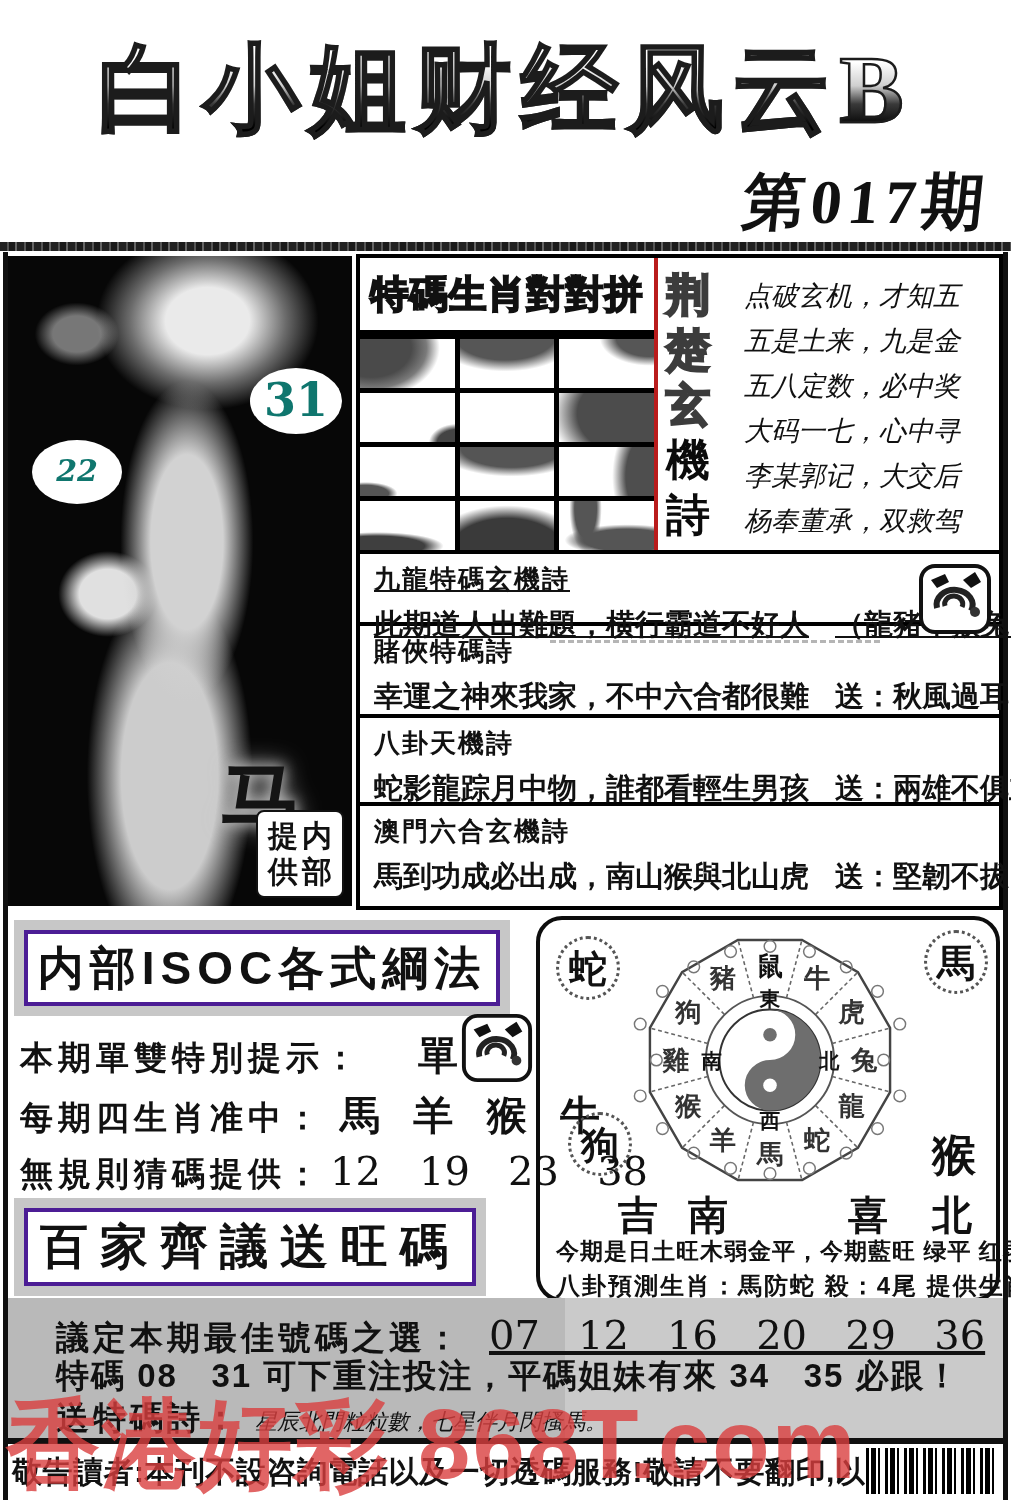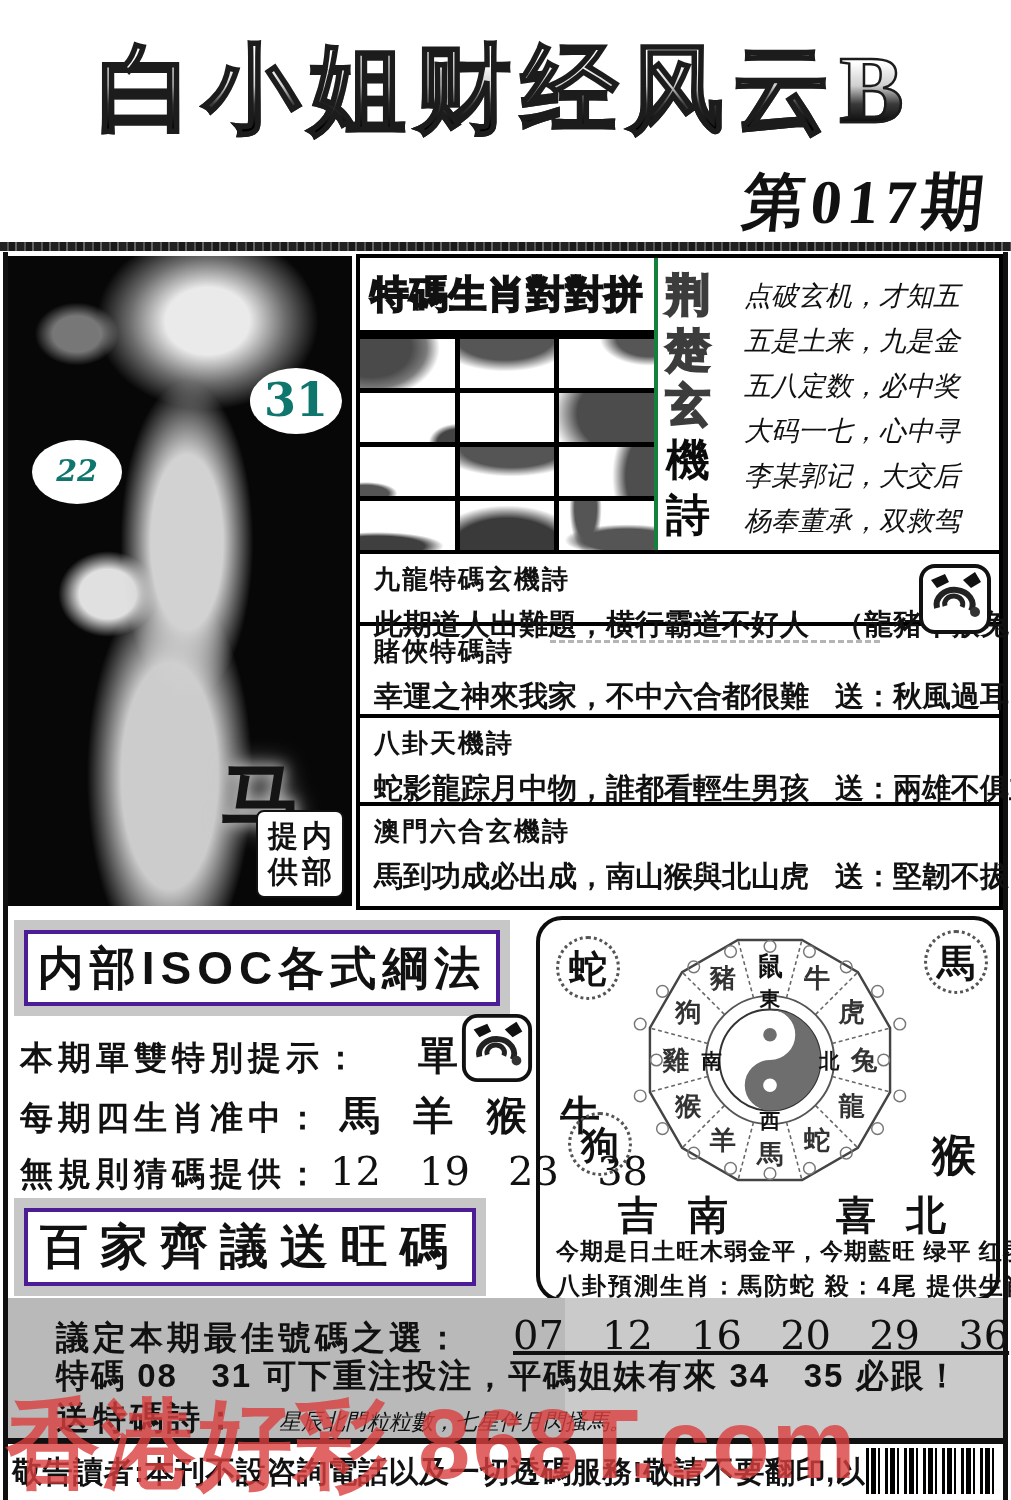--- a/index.html
+++ b/index.html
@@ -35,21 +35,21 @@
   .ball.b22 { left:24px; top:184px; width:90px; height:64px; font-size:30px; line-height:62px;font-style:italic; }
   .photo-zodiac { position:absolute; left:212px; top:490px; font-size:84px; font-weight:bold; color:#141414;
     font-family:"Liberation Serif", serif; text-shadow:0 0 14px #cfcfcf, 0 0 26px #bdbdbd; }
   .credit { position:absolute; right:8px; bottom:8px; background:#fff; border:2px solid #111; border-radius:8px;
     padding:6px 8px; display:grid; grid-template-columns:34px 34px; line-height:36px; text-align:center;
     font-size:30px; font-weight:bold; font-family:"Liberation Serif", serif; }
 
   
   .rightcol { left:356px; top:254px; width:647px; height:656px; border:4px solid #000; }
   .puzzle { height:296px; border-bottom:4px solid #000; display:flex; }
-  .puzzle-left { width:298px; border-right:4px solid #15803d; display:flex; flex-direction:column; }
+  .puzzle-left { width:298px; border-right:4px solid #b91c1c; display:flex; flex-direction:column; }
   .puzzle-title { height:72px; display:flex; align-items:center; justify-content:center;
     font-size:38px; font-weight:900; letter-spacing:1px; color:#fff; -webkit-text-stroke:2px #111;
     white-space:nowrap; }
   .pgrid { flex:1; display:grid; grid-template-columns:repeat(3,1fr); grid-template-rows:repeat(4,1fr);
     background:#000; gap:5px; padding:5px 0 0 0; border-top:4px solid #000; }
   .cell { background-color:#fff; background-repeat:no-repeat; background-size:100% 100%; }
   .c1 { background-image:radial-gradient(ellipse 95px 70px at 12% 18%, #4a4a4a 0 42%, #7a7a7a 58%, transparent 72%); }
   .c2 { background-image:radial-gradient(ellipse 105px 52px at 48% -8%, #565656 0 48%, transparent 70%); }
   .c3 { background-image:radial-gradient(ellipse 75px 42px at 95% -2%, #565656 0 44%, transparent 66%); }
   .c4 { background-image:radial-gradient(ellipse 38px 26px at 102% 102%, #444 0 52%, transparent 74%); }
@@ -100,21 +100,21 @@
   .corner.plain { font-size:44px; }
   .luck { position:absolute; top:268px; font-size:40px; font-weight:900; letter-spacing:10px;
     font-family:"Liberation Serif", serif; white-space:nowrap; }
   .bagua-line { position:absolute; left:16px; width:430px; font-weight:bold; white-space:nowrap; }
   .bl1 { top:316px; font-size:23px; letter-spacing:1px; }
   .bl2 { top:350px; font-size:24px; letter-spacing:2px; }
 
   
   .band { left:8px; top:1298px; width:995px; height:140px;
     background:linear-gradient(90deg,#b9b9b9 0 56%,#cacaca 56% 100%); }
-  .bandrow { position:absolute; left:48px; display:flex; align-items:baseline; white-space:pre;gap:24px; }
+  .bandrow { position:absolute; left:48px; display:flex; align-items:baseline; white-space:pre; }
   .bandrow .lbl { font-size:33px; font-weight:900; letter-spacing:4px; }
   .bandrow .num { font-size:40px; font-family:"DejaVu Serif", serif; }
   .bandrow .txt { font-size:22px; font-family:"Liberation Serif", serif; font-style:italic; }
   .bandrow.r2 .lbl { letter-spacing:2px; }
 
   
   .footer-text { left:12px; top:1452px; font-size:30px; font-weight:900; letter-spacing:0.5px; white-space:nowrap; }
   .barcode { left:866px; top:1448px; width:128px; height:46px;
     background:repeating-linear-gradient(90deg,#000 0 3px,#fff 3px 5px,#000 5px 10px,#fff 10px 12px,#000 12px 14px,#fff 14px 19px); }
 
@@ -177,21 +177,21 @@
           <div>点破玄机，才知五</div>
           <div>五是土来，九是金</div>
           <div>五八定数，必中奖</div>
           <div>大码一七，心中寻</div>
           <div>李某郭记，大交后</div>
           <div>杨奉董承，双救驾</div>
         </div>
       </div>
     </div>
 
-    <div class="poem" style="height:72px;">
+    <div class="poem" style="height:72px;text-decoration:underline;">
       <div class="poem-title">九龍特碼玄機詩</div>
       <div class="poem-line"><span>此期道人出難題，横行霸道不好人</span><span class="poem-tail">（龍豬牛猴兔）</span></div>
       <svg class="stamp" style="right:6px; top:6px;" width="76" height="76" viewBox="0 0 76 76">
         <rect x="4" y="6" width="68" height="66" rx="14" fill="#fff" stroke="#111" stroke-width="4"></rect>
         <path d="M20,48 a18,15 0 1 1 34,3" fill="none" stroke="#222" stroke-width="6"></path>
         <path d="M28,46 a9,8 0 1 1 17,1" fill="none" stroke="#222" stroke-width="5"></path>
         <path d="M46,20 l12,-8 l6,10 l-10,6 z" fill="#111"></path>
         <path d="M14,20 l14,-6 l4,8 l-12,6 z" fill="#111"></path>
         <circle cx="58" cy="52" r="5" fill="#333"></circle>
       </svg>
@@ -310,21 +310,21 @@
       <circle cx="180" cy="166" r="7" fill="#fff"></circle>
       <g font-size="21" font-weight="bold" fill="#111" text-anchor="middle" font-family="Liberation Sans, sans-serif">
         <text x="180" y="84">東</text>
         <text x="120" y="148">南</text>
         <text x="241" y="148">北</text>
         <text x="180" y="210">西</text>
       </g>
     </svg>
 
     <div class="luck" style="left:78px;">吉 南</div>
-    <div class="luck" style="left:296px;">喜 北</div>
+    <div class="luck" style="left:308px;font-family:Liberation Mono, monospace;">喜 北</div>
     <div class="bagua-line bl1">今期是日土旺木弱金平，今期藍旺 绿平 红弱</div>
     <div class="bagua-line bl2">八卦預測生肖：馬防蛇 殺：4尾 提供生肖：狗</div>
   </div>
 
   <div class="abs band">
     <div class="bandrow" style="top:14px;">
       <span class="lbl">議定本期最佳號碼之選：</span>
       <span class="num" style="margin-left:26px;text-decoration:underline;">07   12   16   20   29   36</span>
     </div>
     <div class="bandrow r2" style="top:56px;">

